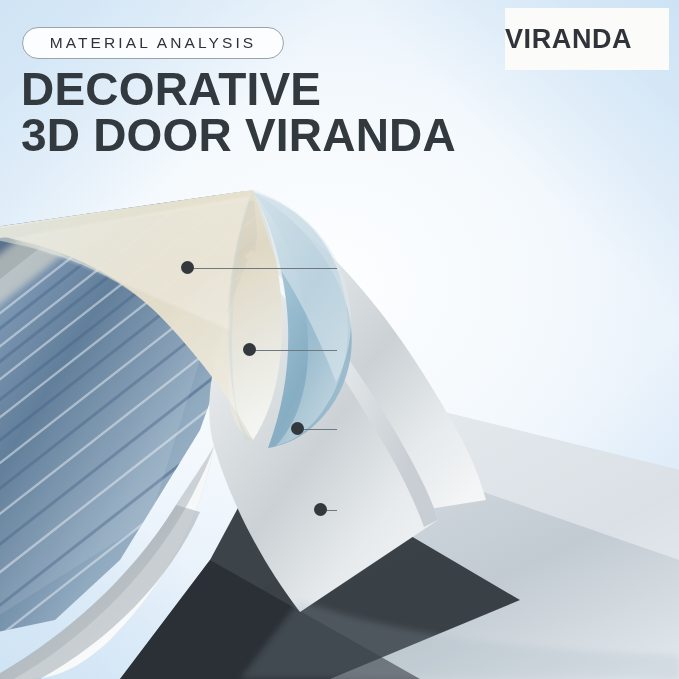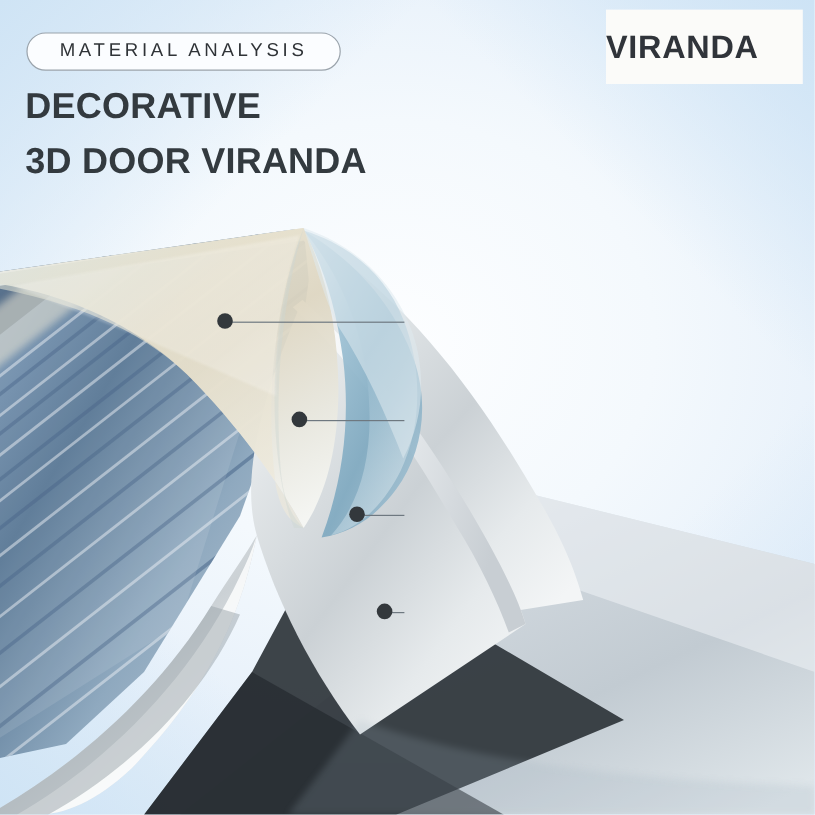--- a/index.html
+++ b/index.html
@@ -50,21 +50,21 @@
     font-weight: 400;
     white-space: nowrap;
   }
   .title {
     position: absolute;
     left: 21px;
     top: 66px;
     width: 470px;
     color: #333a3f;
     font-weight: bold;
-    font-size: 30px;
+    font-size: 46px;
     line-height: 46px;
     letter-spacing: 0.2px;
   }
   .title .line { display: block; white-space: nowrap; }
 
   .logo-box {
     position: absolute;
     left: 505px;
     top: 8px;
     width: 164px;

